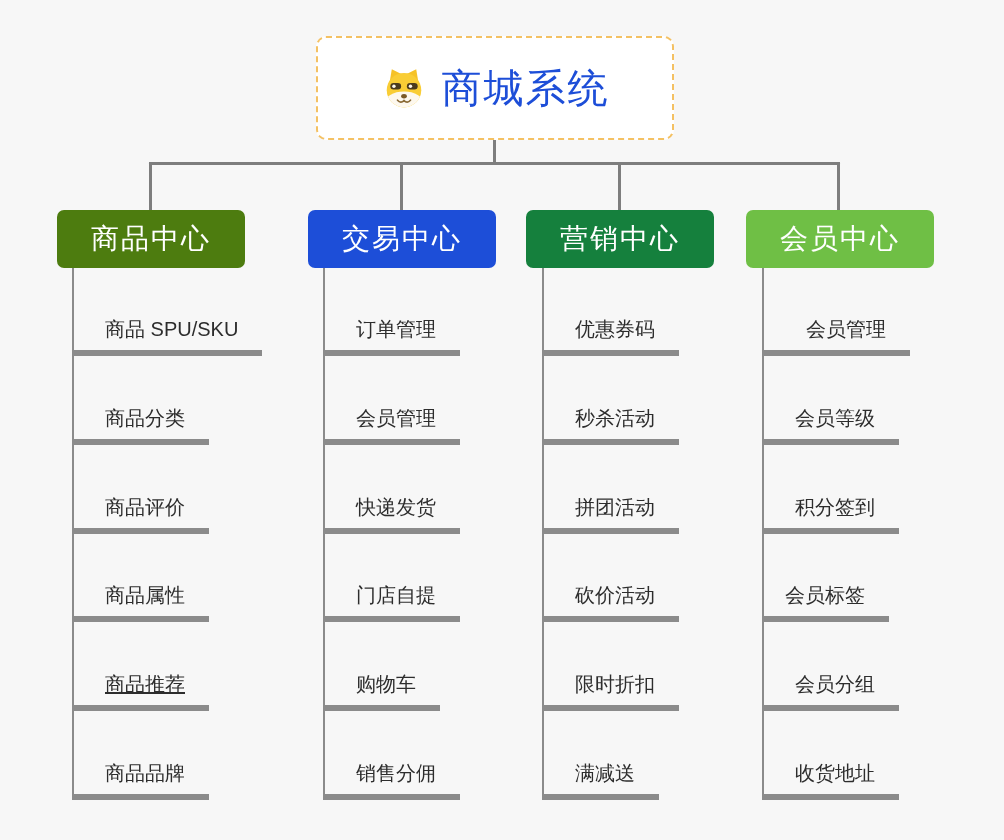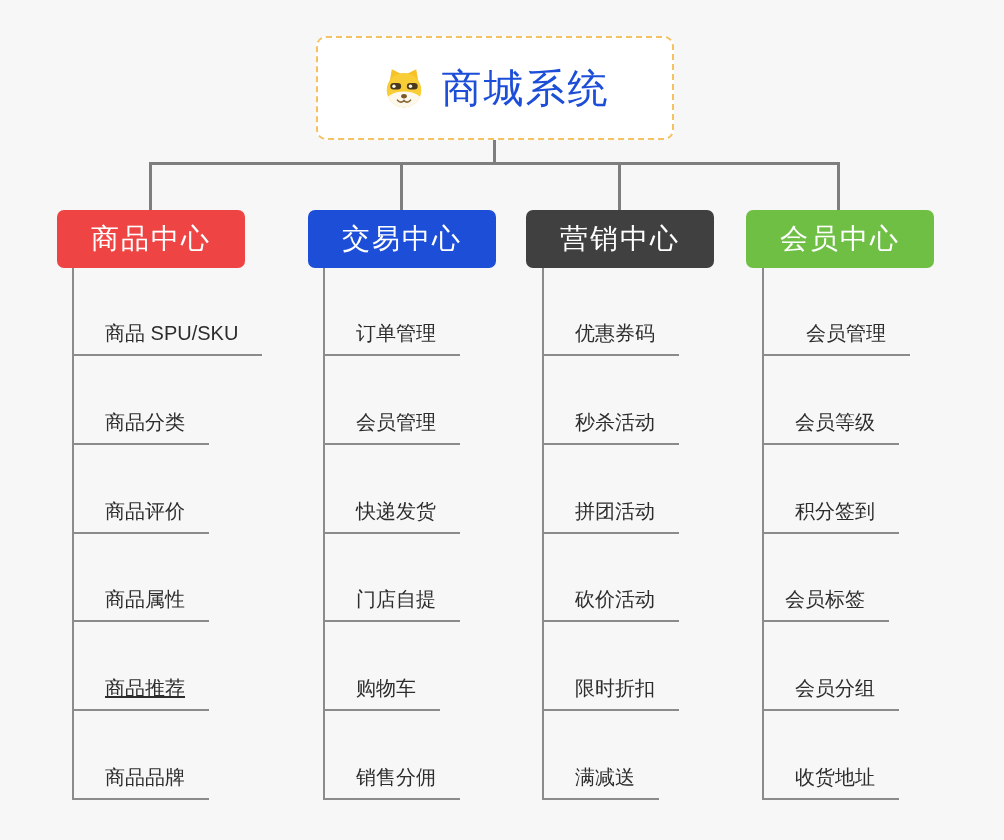--- a/index.html
+++ b/index.html
@@ -44,21 +44,21 @@
   }
   .branch.b1{left:57px;}
   .branch.b2{left:308px;}
   .branch.b3{left:526px;}
   .branch.b4{left:746px;}
   
   .leaf{
     position:absolute;height:44px;box-sizing:border-box;
     display:flex;align-items:flex-end;white-space:nowrap;
     padding:0 24px 7px 33px;
-    border-bottom:2px solid #b91c1c;
+    border-bottom:6px solid #b91c1c;
     font-size:20px;color:#2D2D2D;cursor:pointer;
   }
   .leaf.col1{left:72px;}
   .leaf.col2{left:323px;}
   .leaf.col3{left:542px;}
   .leaf.col4{left:762px;}
   .leaf.row0{top:312px;}
   .leaf.row1{top:401px;}
   .leaf.row2{top:490px;}
   .leaf.row3{top:578px;}
@@ -99,23 +99,23 @@
           <circle cx="18" cy="29.5" r="2.4" fill="#FDF8EE"></circle>
           <circle cx="41" cy="29.5" r="2.4" fill="#FDF8EE"></circle>
         </g>
         <ellipse cx="32" cy="43.5" rx="4" ry="3" fill="#7A5A28"></ellipse>
         <path d="M23 49 q4.5 5 9 0.5 q4.5 4.5 9 -0.5" stroke="#8A6A35" stroke-width="2.4" fill="none" stroke-linecap="round"></path>
       </svg>
     </span>
     <span>商城系统</span>
   </div>
 
-  <div class="branch b1" style="background: #ef4444;">商品中心</div>
+  <div class="branch b1" style="background: #4d7c0f;">商品中心</div>
   <div class="branch b2" style="background: #1d4ed8;">交易中心</div>
-  <div class="branch b3" style="background: #404040;">营销中心</div>
+  <div class="branch b3" style="background: #15803d;">营销中心</div>
   <div class="branch b4" style="background: rgb(111, 191, 69);">会员中心</div>
 
   <div class="leaf col1 row0" style="border-color: rgb(139, 139, 139);">商品 SPU/SKU</div>
   <div class="leaf col1 row1" style="border-color: rgb(139, 139, 139);">商品分类</div>
   <div class="leaf col1 row2" style="border-color: rgb(139, 139, 139);">商品评价</div>
   <div class="leaf col1 row3" style="border-color: rgb(139, 139, 139);">商品属性</div>
   <div class="leaf col1 row4" style="border-color: rgb(139, 139, 139); text-decoration: underline;">商品推荐</div>
   <div class="leaf col1 row5" style="border-color: rgb(139, 139, 139);">商品品牌</div>
 
   <div class="leaf col2 row0" style="border-color: rgb(139, 139, 139);">订单管理</div>

